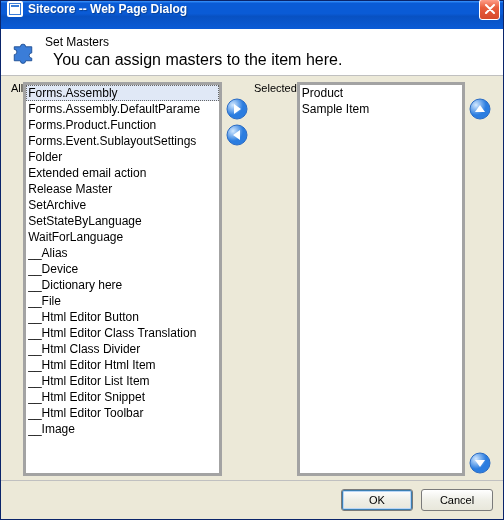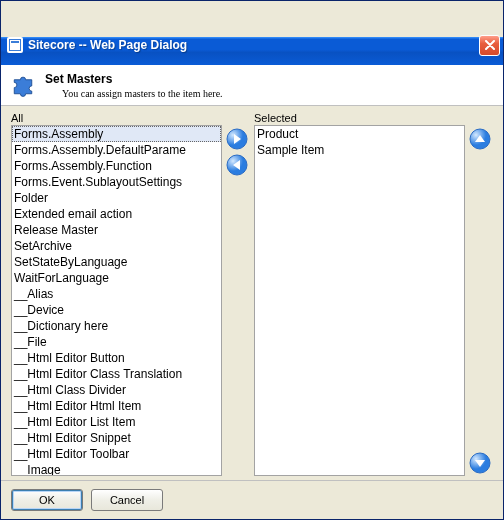--- a/index.html
+++ b/index.html
@@ -22,21 +22,20 @@
   }
   .titlebar {
     height: 28px;
     background: linear-gradient(to bottom, #3a95ff 0%, #0a5bd6 8%, #0a5bd6 45%, #0851c2 55%, #0a5bd6 100%);
     display: flex;
     align-items: center;
     padding: 0 3px 12px 6px;
     color: #fff;
     font-weight: bold;
     font-size: 12px;
-    margin-top: 36px;
   }
   .titlebar .app-icon {
     width: 16px; height: 16px;
     background: #fff;
     margin-right: 5px;
     display: flex; align-items: center; justify-content: center;
     font-size: 10px; color: #0a5bd6;
     border-radius: 2px;
   }
   .title-text { flex: 1; text-shadow: 1px 1px 1px rgba(0,0,0,.3); }
@@ -59,47 +58,46 @@
   }
   .header-block .puzzle-icon {
     width: 28px; height: 28px;
     margin-right: 8px;
     flex-shrink: 0;
   }
   .header-block .puzzle-icon svg { width: 28px; height: 28px; }
   .header-text h1 {
     margin: 0;
     font-size: 12px;
-    font-weight: bold;
+    font-weight: normal;
     color: #000;
   }
   .header-text p {
-    margin: 2px 0 0 17px;
-    font-size: 10px;
+    margin: 2px 0 0 8px;
+    font-size: 16px;
     color: #000;
-    font-family: Liberation Serif, serif;
   }
 
   .body-area {
     flex: 1;
     padding: 6px 10px 4px 10px;
     display: flex;
     gap: 4px;
     min-height: 0;
   }
   .col {
     display: flex;
-    flex-direction: column;
+    flex-direction: row;
     min-height: 0;
   }
   .col.listcol { flex: 1; }
   .list-label { font-size: 11px; margin-bottom: 1px; color: #000; }
   .listbox {
     flex: 1;
-    border: 1px solid #a3a3a3;
+    border: 3px solid #a3a3a3;
     background: #fff;
     overflow-y: scroll;
     overflow-x: hidden;
     min-height: 0;
   }
   .listbox .item {
     font-size: 12px;
     line-height: 16px;
     padding: 0 2px;
     white-space: nowrap;
@@ -128,21 +126,21 @@
   .circle-btn {
     width: 22px; height: 22px;
     cursor: pointer;
   }
   .circle-btn svg { display: block; width: 22px; height: 22px; }
 
   .footer {
     border-top: 1px solid #c0c0c0;
     padding: 8px 10px;
     display: flex;
-    justify-content: flex-start;
+    justify-content: flex-end;
     gap: 8px;
     background: #ece9d8;
   }
   .btn {
     min-width: 72px;
     height: 22px;
     border: 1px solid #7a7a7a;
     border-radius: 3px;
     background: linear-gradient(to bottom, #fff, #efefe7 50%, #e8e7db);
     font-size: 11px;
@@ -200,21 +198,21 @@
     </div>
   </div>
 
   <div class="body-area">
 
     <div class="col listcol">
       <div class="list-label">All</div>
       <div class="listbox" id="all-list">
           <div class="item selected">Forms.Assembly</div>
           <div class="item">Forms.Assembly.DefaultParame</div>
-          <div class="item">Forms.Assembly.Function</div>
+          <div class="item">Forms.Product.Function</div>
           <div class="item">Forms.Event.SublayoutSettings</div>
           <div class="item">Folder</div>
           <div class="item">Extended email action</div>
           <div class="item">Release Master</div>
           <div class="item">SetArchive</div>
           <div class="item">SetStateByLanguage</div>
           <div class="item">WaitForLanguage</div>
           <div class="item">__Alias</div>
           <div class="item">__Device</div>
           <div class="item">__Dictionary here</div>

